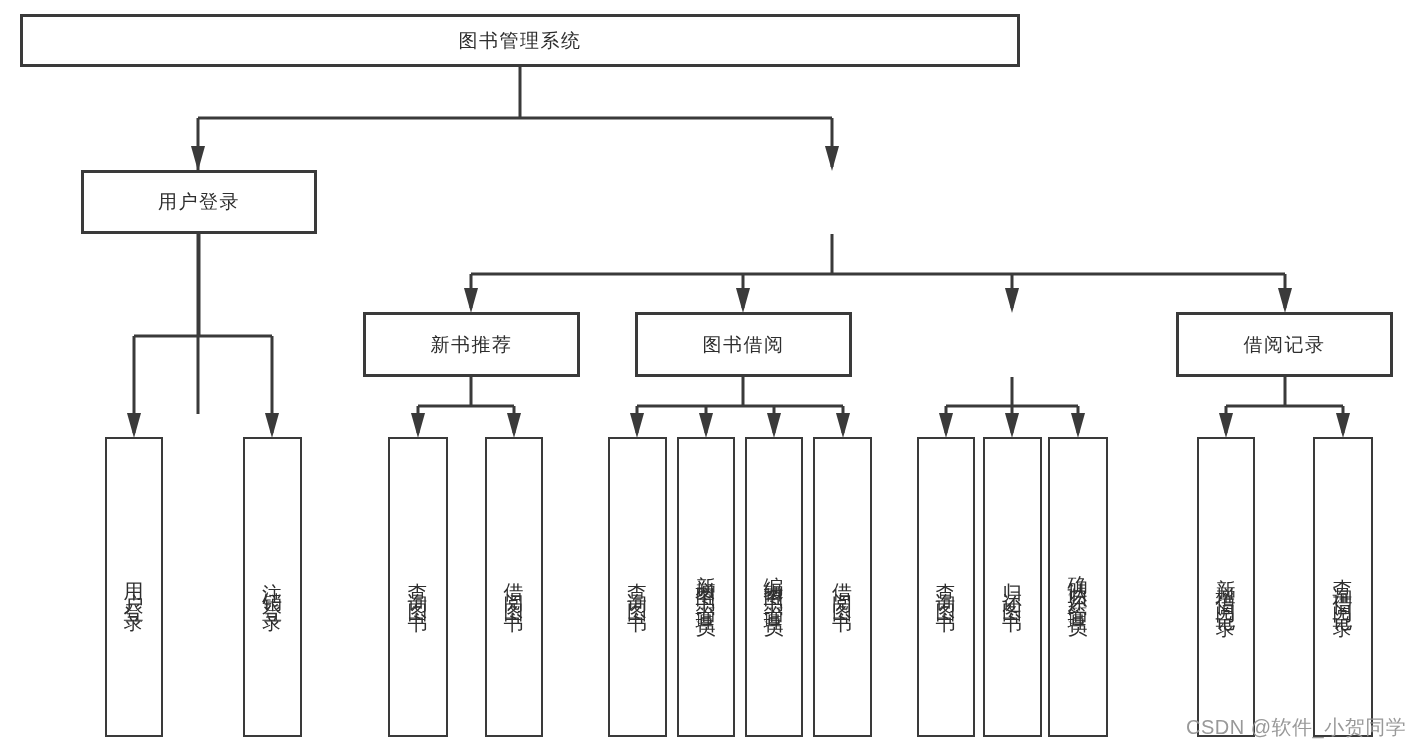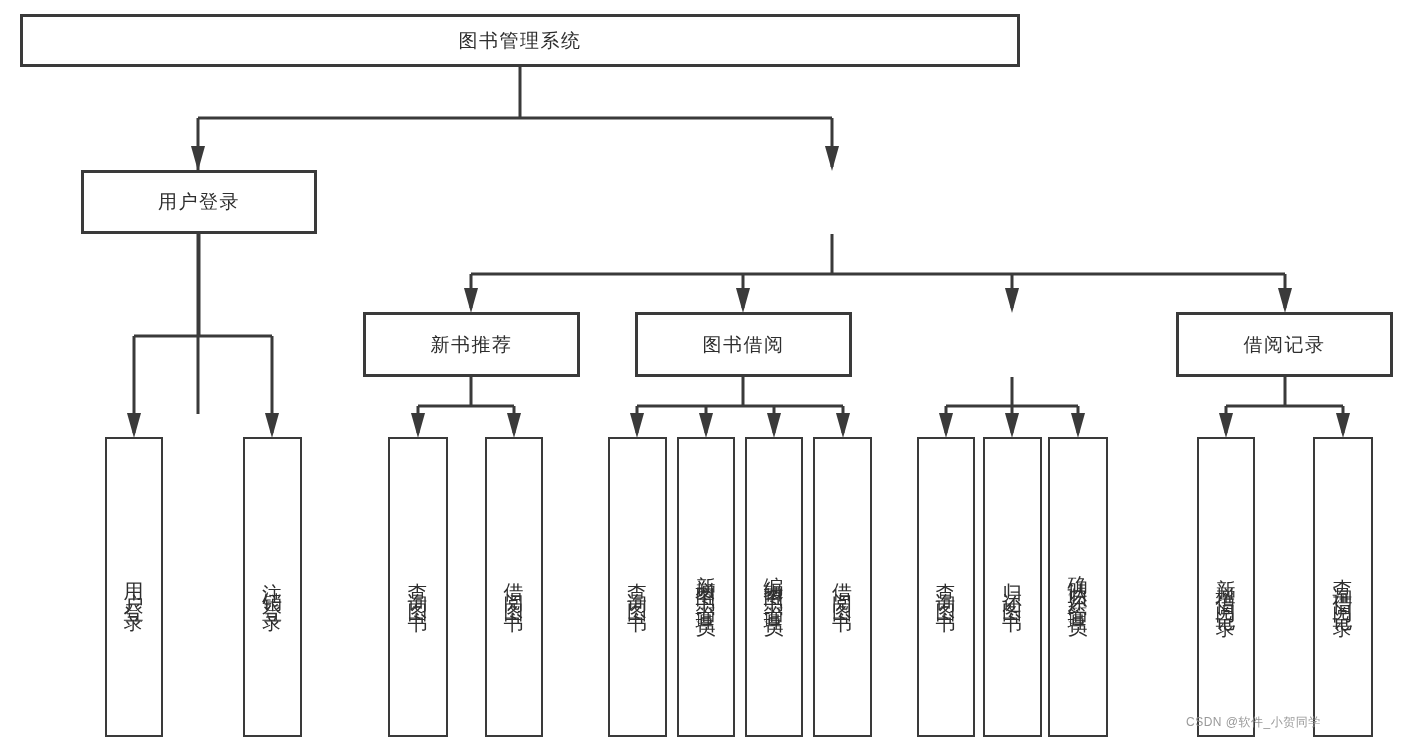--- a/index.html
+++ b/index.html
@@ -32,21 +32,21 @@
     writing-mode:vertical-rl;
     text-orientation:mixed;
     font-size:20px;color:#2e2e2e;
     letter-spacing:10px;
     line-height:1;
     top:437px;height:300px;
   }
   .watermark{
     position:absolute;
     left:1186px;top:714px;
-    font-size:12px;
+    font-size:20px;
     color:rgba(148,148,148,0.95);
     letter-spacing:0.5px;
     white-space:nowrap;
   }
 </style>
 </head>
 <body>
 
 <div class="canvas">
 

